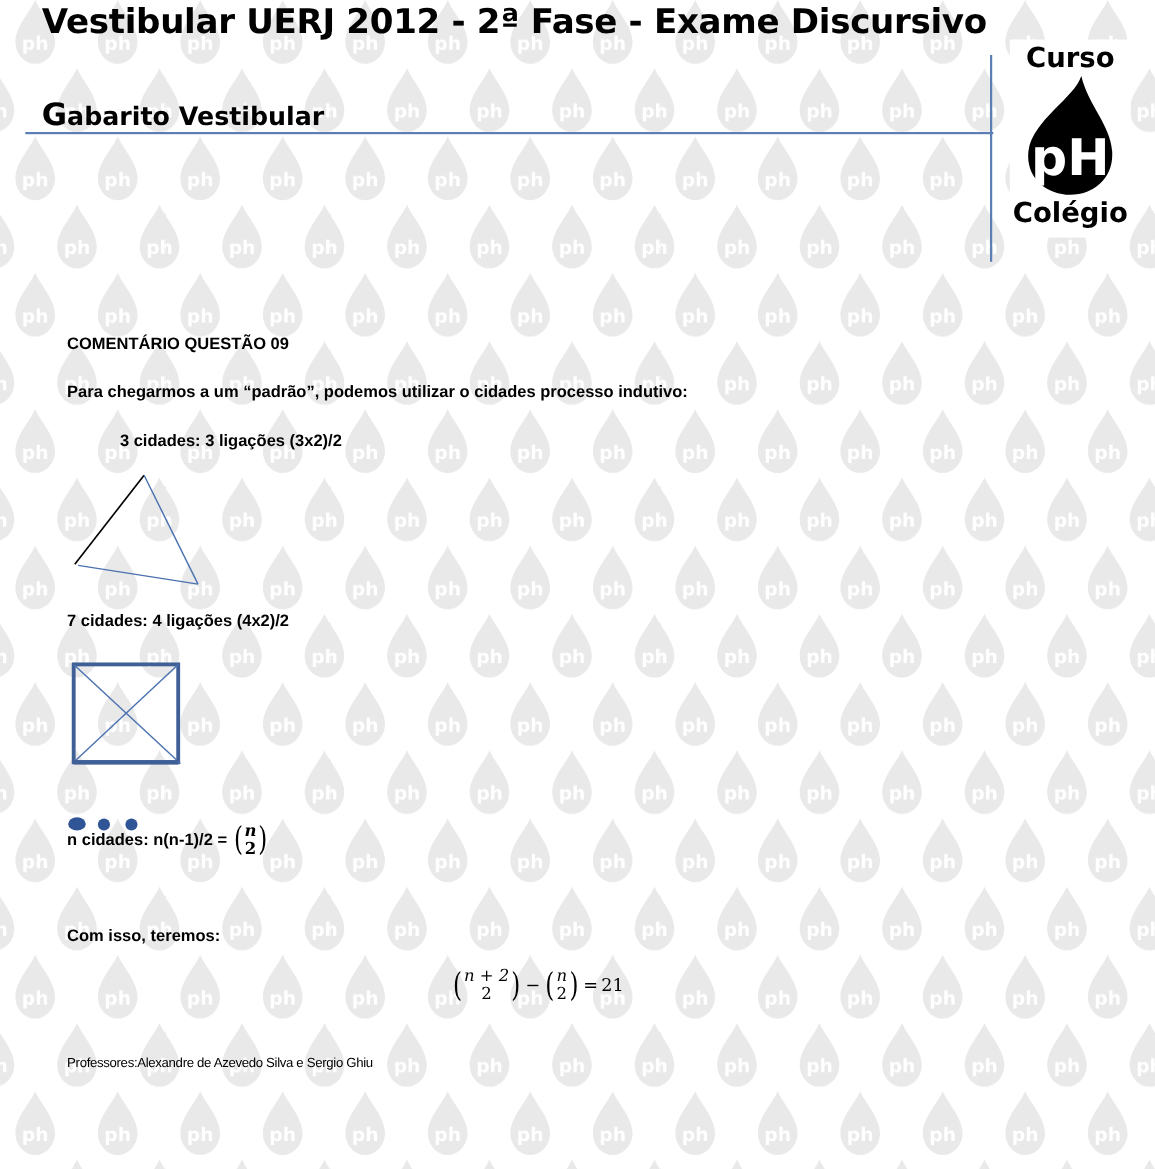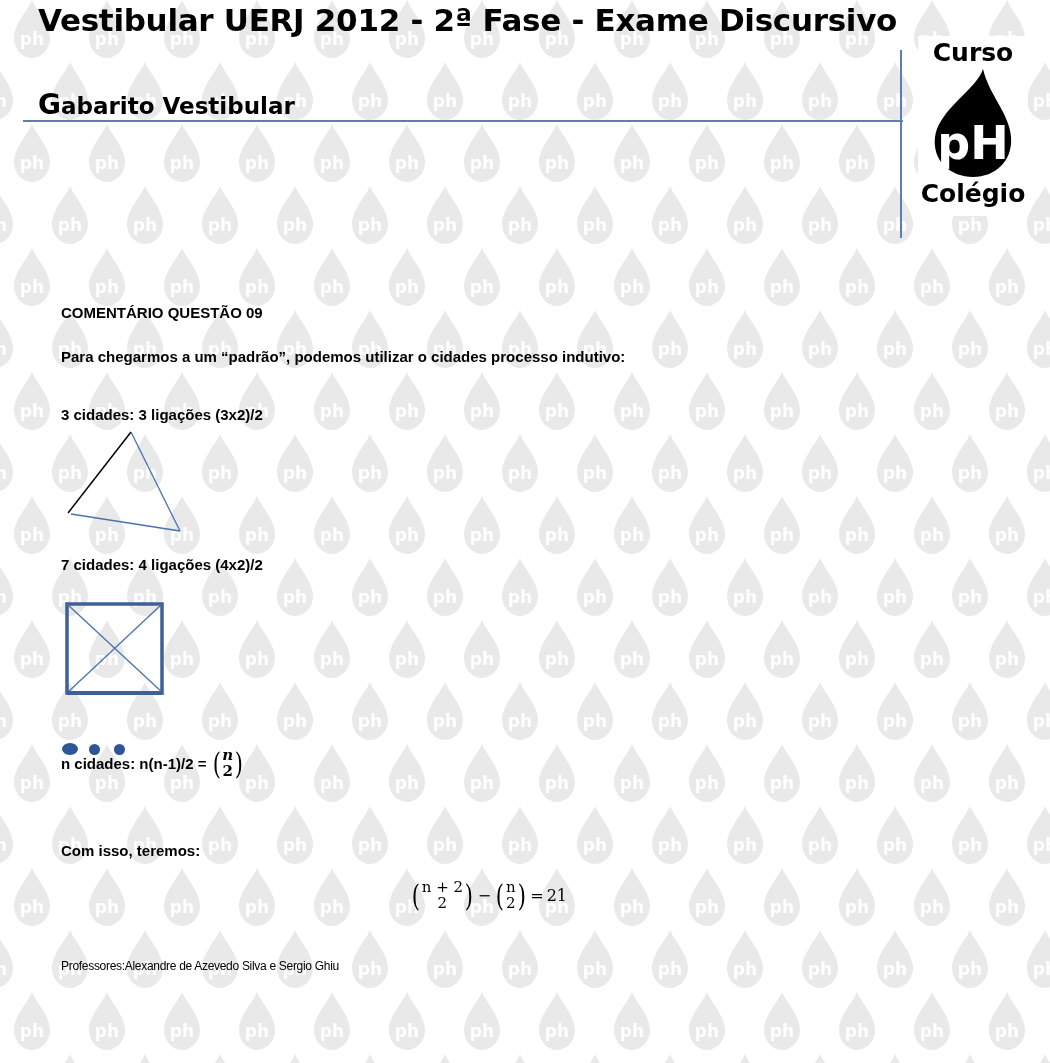--- a/index.html
+++ b/index.html
@@ -51,21 +51,21 @@
       font-family: "DejaVu Serif", serif;
     }
     .binom .paren { font-size: 30px; font-weight: normal; line-height: 1; transform: scaleX(0.7); }
     .binom .stack { display: inline-flex; flex-direction: column; align-items: center; line-height: 1.05; font-size: 15px; }
     .formula {
       position: absolute; left: 410px; top: 880px;
       font-family: "DejaVu Serif", serif; font-size: 16px; white-space: nowrap;
       display: flex; align-items: center;
     }
     .formula .op { margin: 0 3px; }
-    .formula .it { }
+    .formula .it { font-style: italic; }
     .dots { position: absolute; left: 62px; top: 743px; }
     .dot { position: absolute; border-radius: 50%; background: #2f5597; }
     .footer {
       position: absolute; left: 61px; top: 959px; font-size: 12px; white-space: nowrap;
       letter-spacing: -0.3px;
     }
   </style>
 </head>
 <body>
 
@@ -101,21 +101,21 @@
     <span class="top">Curso</span>
     <svg width="84" height="110" viewBox="0 0 84 110">
       <path d="M52,0 C46,20 8,40 4,68 C1,92 20,108 42,108 C64,108 82,92 80,68 C78,44 58,26 52,0 Z" fill="#000"></path>
       <text x="42" y="90" text-anchor="middle" font-family="DejaVu Sans, sans-serif" font-weight="bold" font-size="46" fill="#fff">pH</text>
     </svg>
     <span class="bottom">Colégio</span>
   </div>
 
   <div class="text" style="top:304px;">COMENTÁRIO QUESTÃO 09</div>
   <div class="text" style="top:348px;">Para chegarmos a um “padrão”, podemos utilizar o cidades processo indutivo:</div>
-  <div class="text" style="top:406px;">3 cidades: 3 ligações (3x2)/2</div>
+  <div class="text" style="top:392px;margin-left:48px;">3 cidades: 3 ligações (3x2)/2</div>
 
   <svg style="position:absolute; left:60px; top:425px;" width="130" height="110">
     <line x1="8" y1="88" x2="71" y2="7" stroke="#000" stroke-width="1.5"></line>
     <line x1="71" y1="7" x2="120" y2="106" stroke="#4a72b0" stroke-width="1.3"></line>
     <line x1="11" y1="89" x2="120" y2="106" stroke="#4a72b0" stroke-width="1.3"></line>
   </svg>
 
   <div class="text" style="top:556px;">7 cidades: 4 ligações (4x2)/2</div>
 
   <svg style="position:absolute; left:60px; top:598px;" width="110" height="100">

